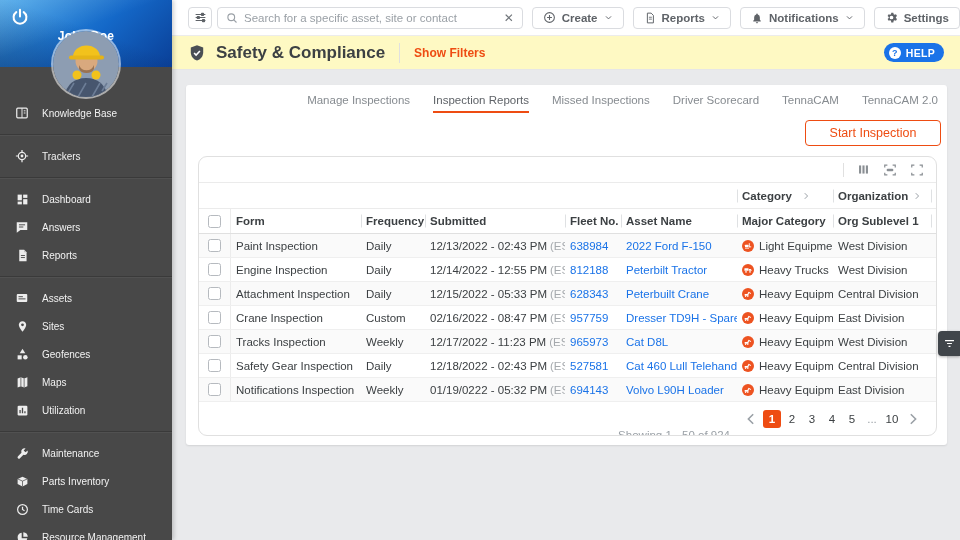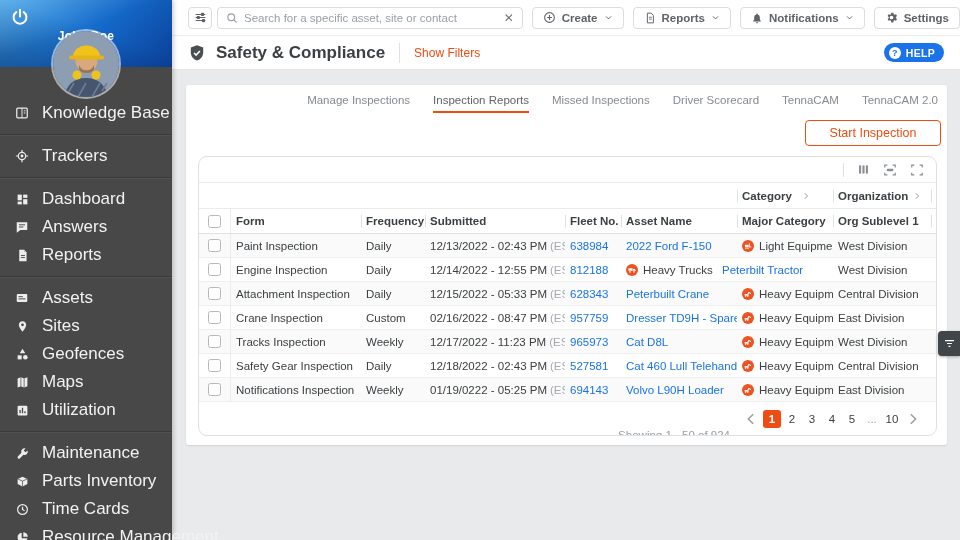--- a/index.html
+++ b/index.html
@@ -9,40 +9,40 @@
   .sidebar { position:absolute; left:0; top:0; width:172px; height:540px; background:#484848; z-index:30; box-shadow:2px 0 4px rgba(0,0,0,.18); }
   .sb-blue { position:absolute; top:0; left:0; width:100%; height:67px;
     background:
       linear-gradient(160deg, rgba(255,255,255,.20), rgba(255,255,255,0) 45%),
       linear-gradient(20deg, rgba(6,26,74,.40), rgba(6,26,74,0) 55%),
       linear-gradient(135deg, #3aa0e8 0%, #1468c8 55%, #0a3f97 100%); }
   .power-btn { position:absolute; top:7px; left:9px; width:22px; height:22px; background:none; border:none; cursor:pointer; }
   .user-name { position:absolute; top:9px; left:0; width:100%; text-align:center; color:#fff; font-size:12px; font-weight:bold; letter-spacing:.2px;margin-top:20px; }
   .avatar { position:absolute; top:31px; left:53px; width:66px; height:66px; border-radius:50%; overflow:hidden; box-shadow:0 0 0 2px rgba(255,255,255,.55); cursor:pointer; }
   .sb-nav { position:absolute; top:99px; left:0; width:100%; }
-  .sb-item { height:28px; display:flex; align-items:center; gap:12px; padding:0 14px; color:#f2f2f2; font-size:17px; cursor:pointer; white-space:nowrap; }
+  .sb-item { height:28px; display:flex; align-items:center; gap:12px; padding:0 14px; color:#f2f2f2; font-size:10px; cursor:pointer; white-space:nowrap; }
   .sb-ic { width:16px; height:16px; display:flex; align-items:center; justify-content:center; flex:none; }
   .sb-div { height:1px; background:#3a3a3a; margin:7px 0; box-shadow:0 1px 0 rgba(255,255,255,.05); }
 
   
   .main { position:absolute; left:172px; top:0; right:0; bottom:0; background:#e9eaec; }
 
   .topbar { height:36px; background:#fff; border-bottom:1px solid #ececec; display:flex; align-items:center; padding-left:16px; }
   .tune-btn { width:24px; height:22px; border:1px solid #dadce0; border-radius:4px; background:#fff; display:flex; align-items:center; justify-content:center; cursor:pointer; flex:none; }
   .searchbox { width:320px; height:22px; border:1px solid #dadce0; border-radius:4px; margin-left:5px; display:flex; align-items:center; padding:0 8px; gap:6px; background:#fff; }
   .searchbox input { border:none; outline:none; flex:1; font-size:11.5px; color:#3c4043; font-family:"Liberation Sans", sans-serif; background:transparent; }
   .searchbox input::placeholder { color:#9aa0a6; }
   .clear-x { color:#70757a; font-size:12px; cursor:pointer; line-height:1; }
   .tb-btn { height:22px; border:1px solid #dadce0; border-radius:4px; background:#fff; color:#5f6368; font-size:11.5px; font-weight:bold; display:inline-flex; align-items:center; gap:6px; padding:0 10px; margin-left:9px; cursor:pointer; white-space:nowrap; }
   .tb-btn svg { flex:none; }
 
-  .pg-header { height:34px; background:#ffffff; border-bottom:1px solid #e6e6e6; display:flex; align-items:center; padding:0 16px; }
+  .pg-header { height:34px; background:#fef9c3; border-bottom:1px solid #e6e6e6; display:flex; align-items:center; padding:0 16px; }
   .pg-title { font-size:17px; font-weight:bold; color:#3c4043; margin-left:10px; }
   .vdiv { width:1px; height:20px; background:#e0e0e0; margin:0 14px; }
-  .show-filters { color:#ee4c12; font-size:12px; font-weight:normal; cursor:pointer;text-align:right; }
+  .show-filters { color:#ee4c12; font-size:12px; font-weight:bold; cursor:pointer;text-align:right; }
   .help-btn { margin-left:auto; height:19px; background:#1a73e8; border:none; border-radius:10px; color:#fff; font-size:10.5px; font-weight:bold; display:inline-flex; align-items:center; gap:5px; padding:0 9px 0 5px; cursor:pointer; letter-spacing:.3px; }
   .qmark { width:12px; height:12px; border-radius:50%; background:#fff; color:#1a73e8; font-size:9px; font-weight:bold; display:flex; align-items:center; justify-content:center; }
 
   .card { position:absolute; left:14px; right:13px; top:85px; height:360px; background:#fff; border-radius:3px; box-shadow:0 1px 2px rgba(0,0,0,.10); }
   .tabs { position:absolute; top:9px; right:9px; display:flex; gap:23px; }
   .tab { font-size:11.5px; color:#868b90; padding-bottom:5px; cursor:pointer; white-space:nowrap; }
   .tab.active { color:#5f6368; border-bottom:2px solid #ee4c12; }
   .start-btn { position:absolute; top:35px; right:6px; width:136px; height:26px; background:#fff; border:1px solid #ee4c12; border-radius:4px; color:#ee4c12; font-size:12.5px; cursor:pointer; font-family:"Liberation Sans", sans-serif; }
 
   
@@ -437,36 +437,36 @@
             </div>
           <div class="cell c1">Engine Inspection</div>
           <div class="cell c2">Daily</div>
           <div class="cell c3">
               <span>12/14/2022 - 12:55 PM</span>
               <span class="est">(EST)</span>
             </div>
           <div class="cell c4">
               <a class="lnk">812188</a>
             </div>
+          <div class="cell c5">
+              <a class="lnk">Peterbilt Tractor</a>
+            </div>
           <div class="cell c6">
               <span class="badge">
                 <svg width="12" height="12" viewBox="0 0 12 12">
                   <circle cx="6" cy="6" r="6" fill="#ed5321"></circle>
                   <g fill="#fff">
                     <rect x="2.4" y="4.2" width="4.2" height="2.6" rx=".4"></rect>
                     <path d="M7 4.9h1.7l1 1.3v.6H7z"></path>
                     <circle cx="4" cy="7.9" r=".8"></circle>
                     <circle cx="8" cy="7.9" r=".8"></circle>
                   </g>
                 </svg>
               </span>
               <span>Heavy Trucks</span>
-            </div>
-          <div class="cell c5">
-              <a class="lnk">Peterbilt Tractor</a>
             </div>
           <div class="cell c7">West Division</div>
           <div class="cell c8">
               <a class="lnk">8</a>
             </div>
         </div>
 
         <div class="trow">
           <div class="cell c0">
               <span class="cb"></span>
@@ -615,21 +615,21 @@
             </div>
         </div>
 
         <div class="trow">
           <div class="cell c0">
               <span class="cb"></span>
             </div>
           <div class="cell c1">Notifications Inspection</div>
           <div class="cell c2">Weekly</div>
           <div class="cell c3">
-              <span>01/19/0222 - 05:25 PM</span>
+              <span>01/19/0222 - 05:32 PM</span>
               <span class="est">(EST)</span>
             </div>
           <div class="cell c4">
               <a class="lnk">694143</a>
             </div>
           <div class="cell c5">
               <a class="lnk">Volvo L90H Loader</a>
             </div>
           <div class="cell c6">
               <span class="badge">

